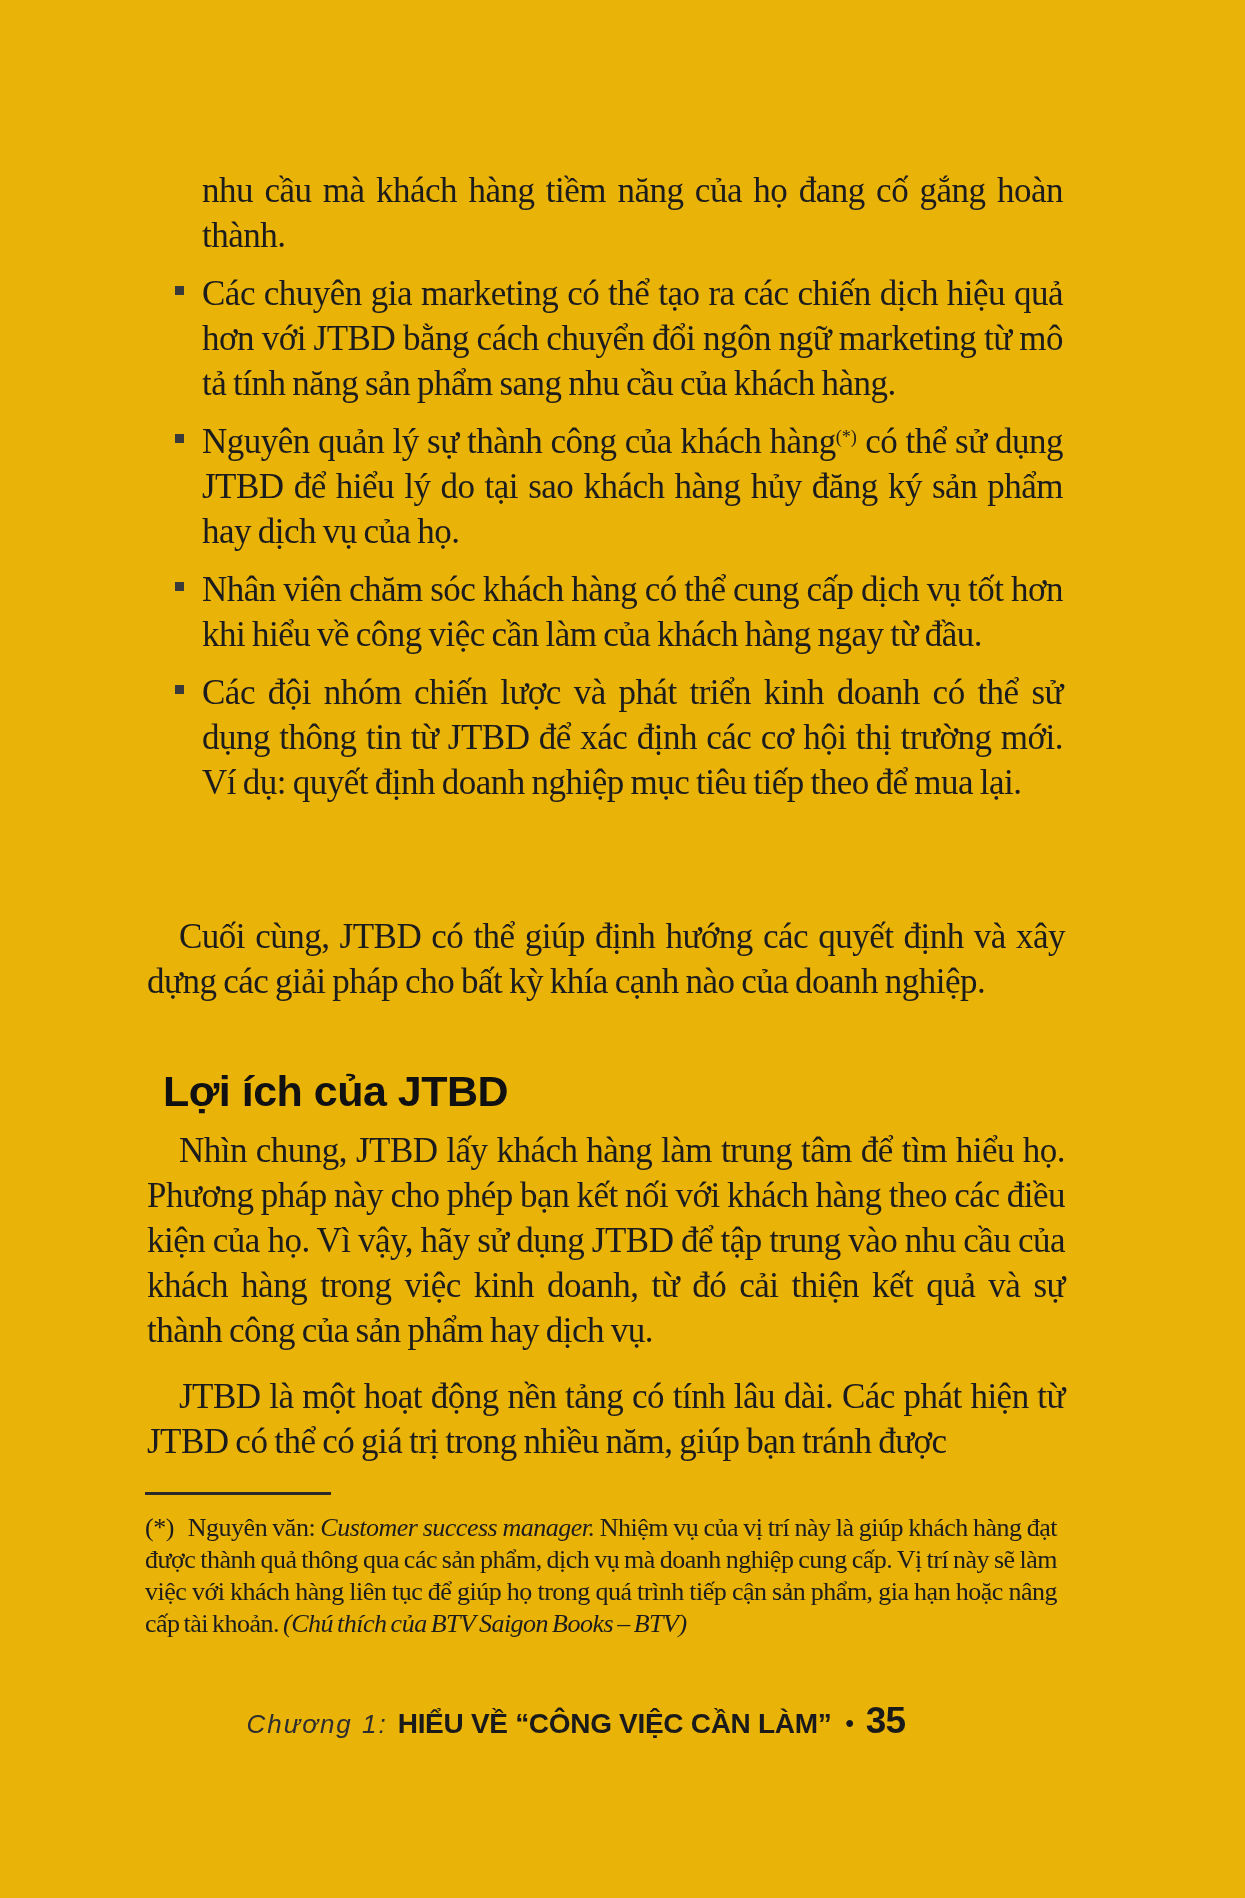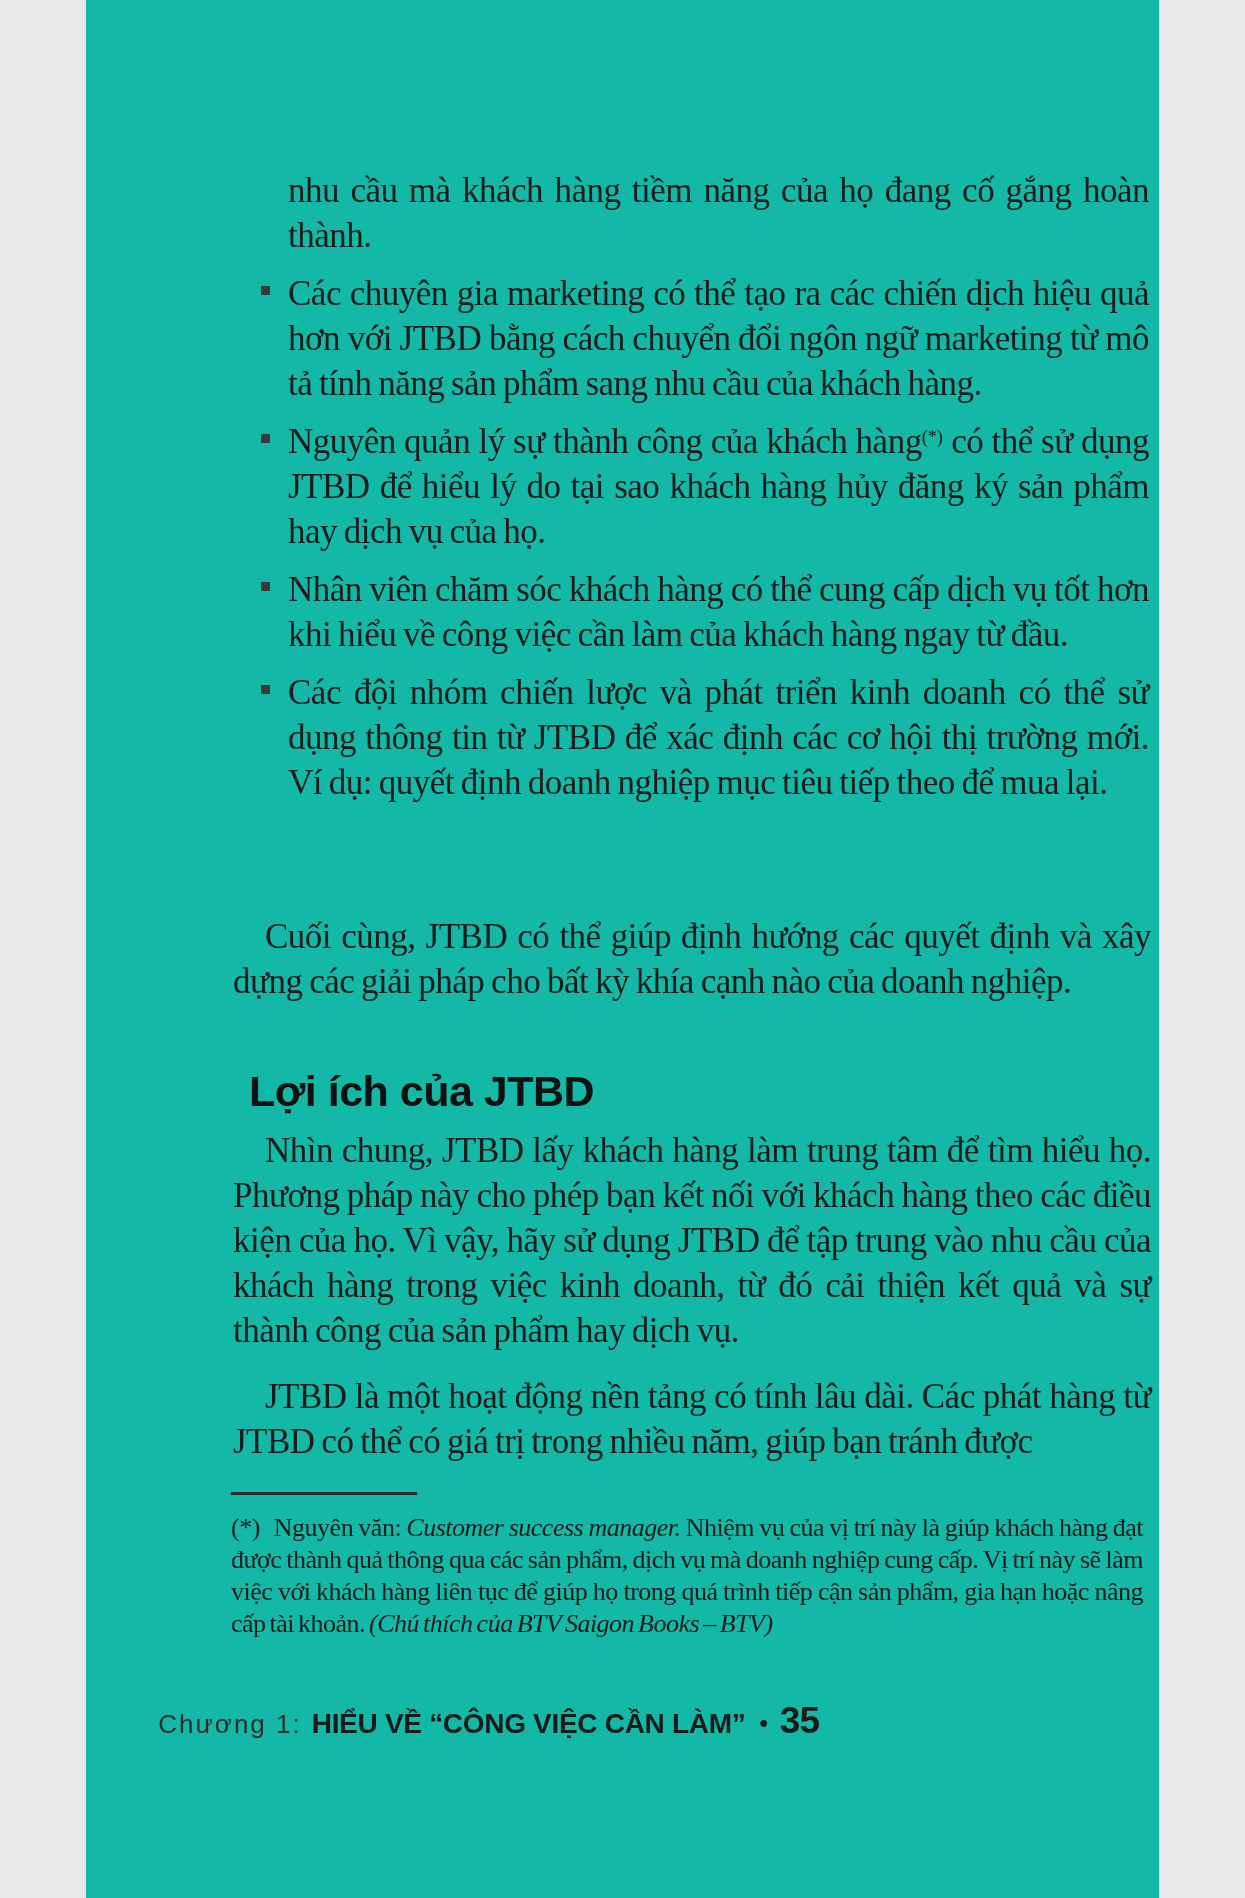--- a/index.html
+++ b/index.html
@@ -1,20 +1,20 @@
 <!DOCTYPE html>
 <html><head>
 <meta charset="utf-8">
 <style>
   html,body { margin:0; padding:0; background:#e8e8e8; }
   .page {
     position:relative;
-    width:1073px; height:1898px;
+    width:1245px; height:1898px;
     margin:0 auto;
-    background:#14b8a6;
+    background:#eab308;
     color:#1c1c1c;
     font-family:"Liberation Serif", serif;
     overflow:hidden;
   }
   .content {
     position:absolute; left:145px; top:0; width:918px;
   }
   
   .bodytext {
     font-size:35px; line-height:45px;
@@ -54,21 +54,21 @@
   }
   .footnote .fn-marker { padding-right:14px; }
   .footnote .it { font-style:italic; }
   .footer {
     position:absolute; top:1700px; right:340px;
     white-space:nowrap;
     font-family:"Liberation Sans", sans-serif;
     color:#1a1a1a;
   }
   .footer .chapter-label {
-    font-weight:400;
+    font-style:italic; font-weight:400;
     font-size:26px; letter-spacing:2px; color:#2e2e2e;
   }
   .footer .chapter-title {
     font-weight:700; font-size:28px; letter-spacing:-0.3px;
     padding-left:10px;
   }
   .footer .dot {
     font-weight:700; font-size:24px; padding:0 12px 0 14px;
     vertical-align:2px;
   }
@@ -108,21 +108,21 @@
         <span>Các đội nhóm chiến lược và phát triển kinh doanh có thể sử dụng thông tin từ JTBD để xác định các cơ hội thị trường mới. Ví dụ: quyết định doanh nghiệp mục tiêu tiếp theo để mua lại.</span>
       </div>
     </div>
 
     <p class="para para-final bodytext">Cuối cùng, JTBD có thể giúp định hướng các quyết định và xây dựng các giải pháp cho bất kỳ khía cạnh nào của doanh nghiệp.</p>
 
     <h2 class="heading">Lợi ích của JTBD</h2>
 
     <p class="para para-nhin bodytext">Nhìn chung, JTBD lấy khách hàng làm trung tâm để tìm hiểu họ. Phương pháp này cho phép bạn kết nối với khách hàng theo các điều kiện của họ. Vì vậy, hãy sử dụng JTBD để tập trung vào nhu cầu của khách hàng trong việc kinh doanh, từ đó cải thiện kết quả và sự thành công của sản phẩm hay dịch vụ.</p>
 
-    <p class="para para-jtbd bodytext">JTBD là một hoạt động nền tảng có tính lâu dài. Các phát hàng từ JTBD có thể có giá trị trong nhiều năm, giúp bạn tránh được</p>
+    <p class="para para-jtbd bodytext">JTBD là một hoạt động nền tảng có tính lâu dài. Các phát hiện từ JTBD có thể có giá trị trong nhiều năm, giúp bạn tránh được</p>
 
     <div class="footnote-divider"></div>
 
     <div class="footnote">
       <span class="fn-marker">(*)</span><span>Nguyên văn: </span><span class="it">Customer success manager.</span><span> Nhiệm vụ của vị trí này là giúp khách hàng đạt được thành quả thông qua các sản phẩm, dịch vụ mà doanh nghiệp cung cấp. Vị trí này sẽ làm việc với khách hàng liên tục để giúp họ trong quá trình tiếp cận sản phẩm, gia hạn hoặc nâng cấp tài khoản. </span><span class="it">(Chú thích của BTV Saigon Books – BTV)</span>
     </div>
   </div>
 
   <div class="footer">
     <span class="chapter-label">Chương 1:</span><span class="chapter-title">HIỂU VỀ “CÔNG VIỆC CẦN LÀM”</span><span class="dot">•</span><span class="page-num">35</span>

